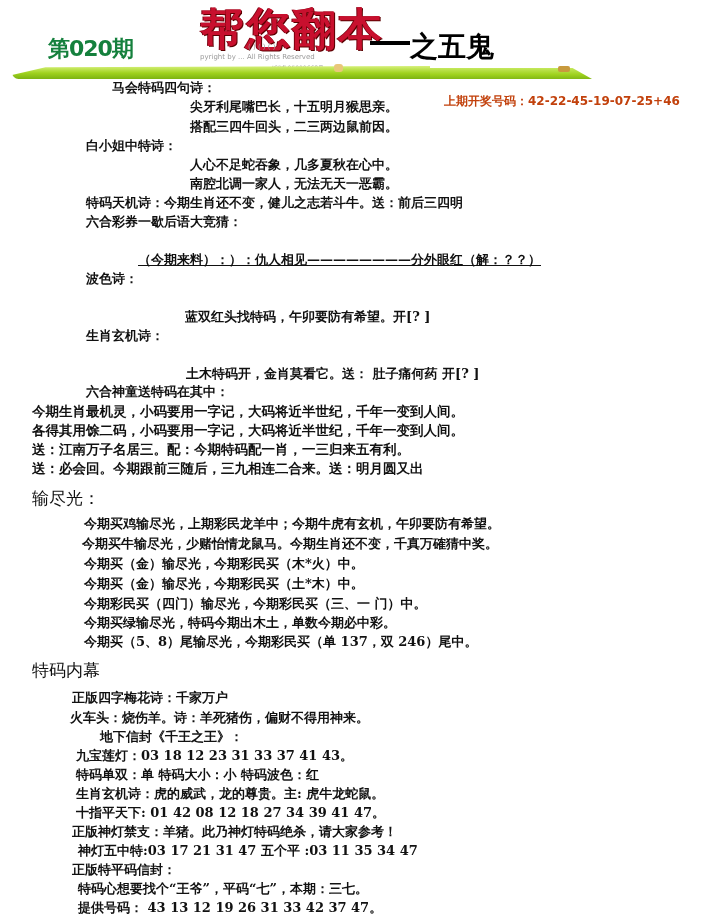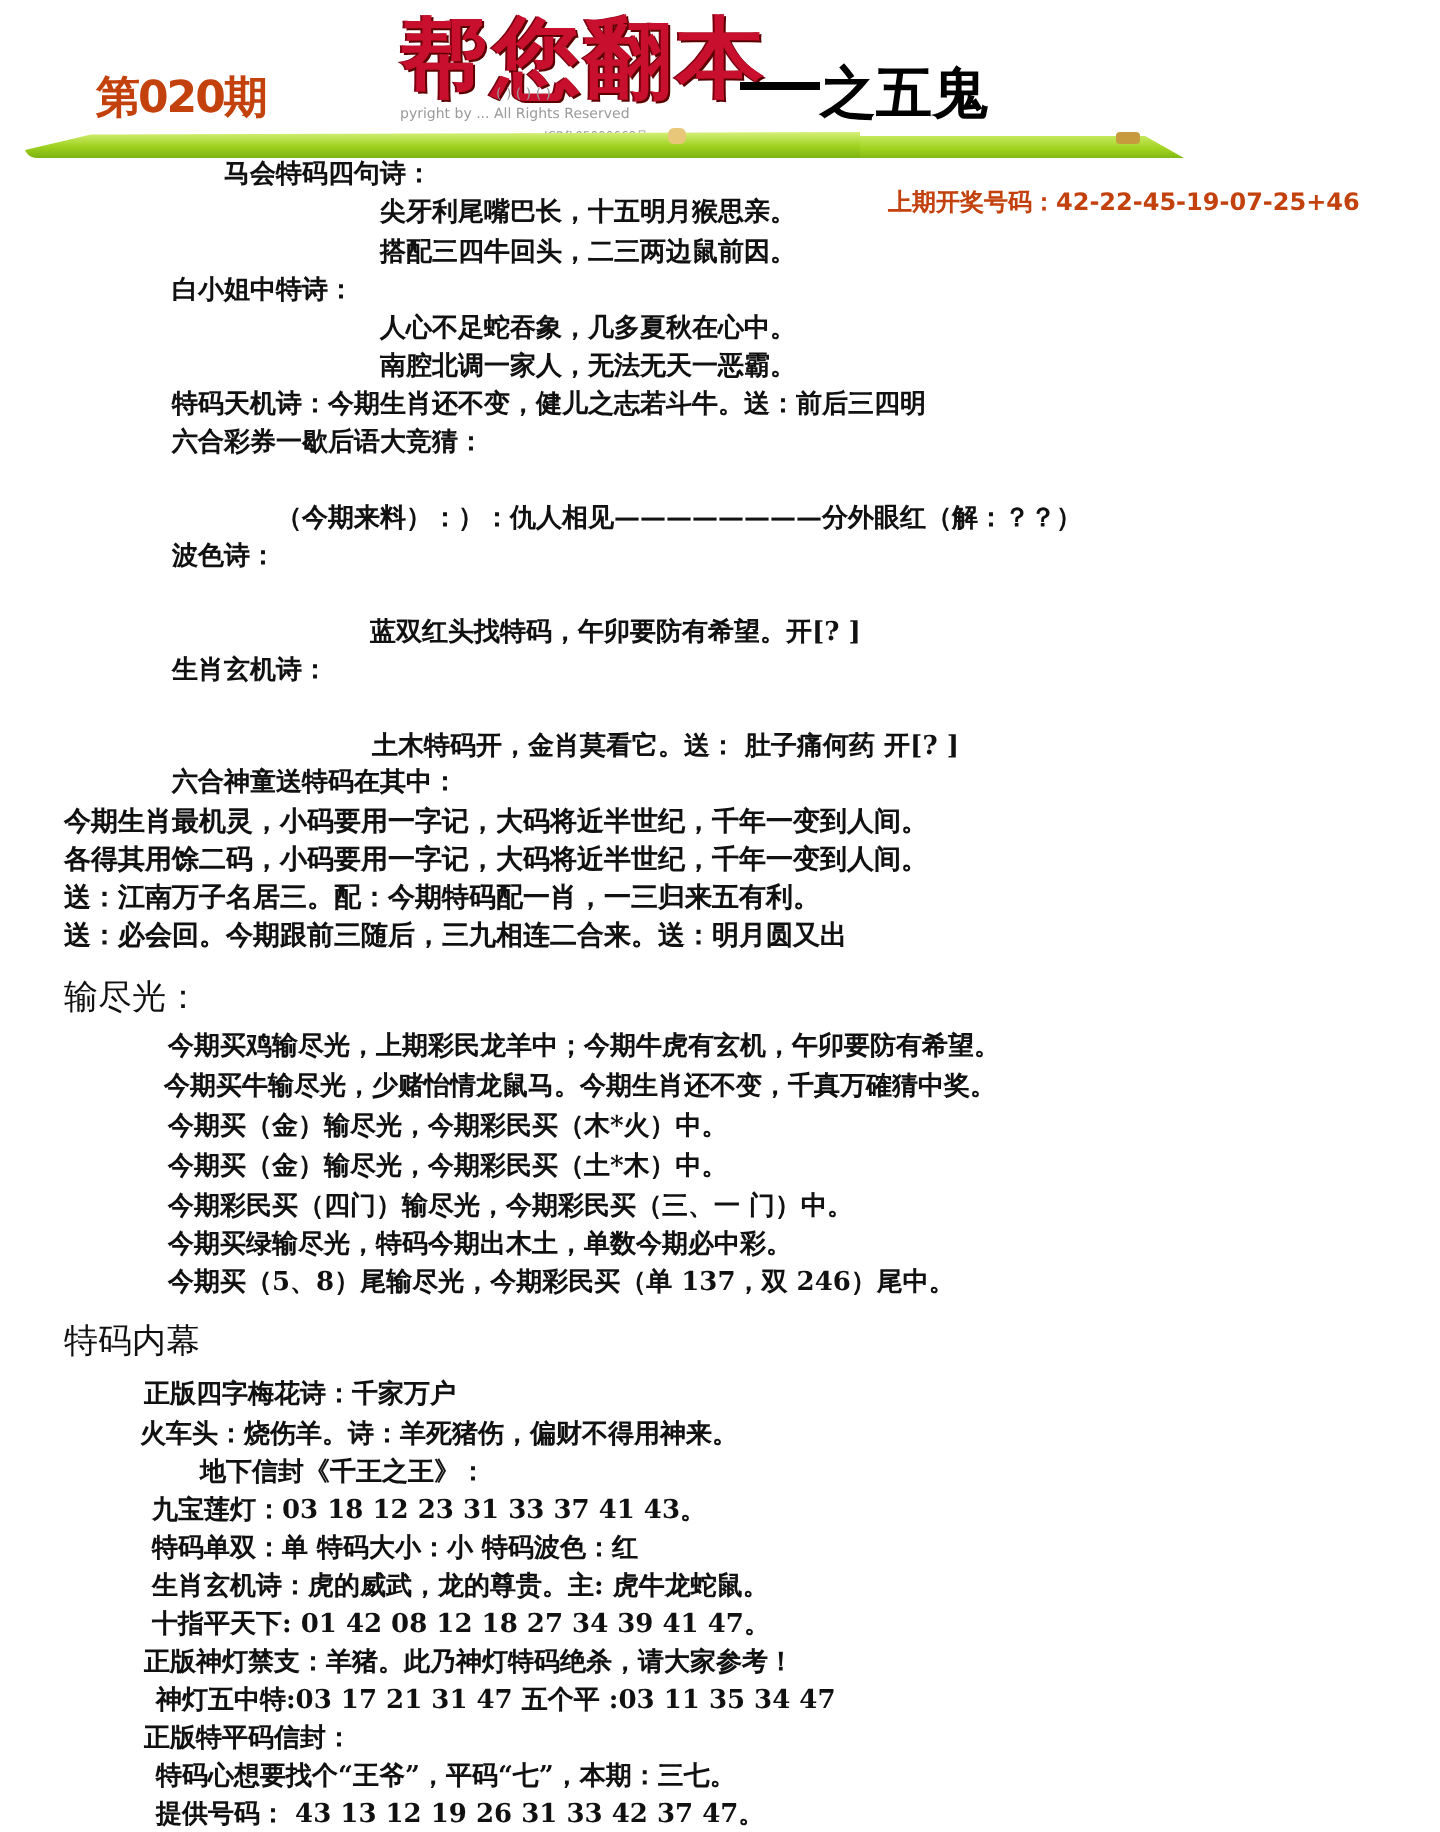--- a/index.html
+++ b/index.html
@@ -16,21 +16,21 @@
       color: #111111;
     }
     .abs { position: absolute; white-space: nowrap; }
 
     
     .issue-label {
       left: 48px; top: 34px;
       font-family: "DejaVu Sans", "Liberation Sans", sans-serif;
       font-weight: bold;
       font-size: 22px;
-      color: #c2410c;
+      color: #15803d;
       letter-spacing: -1px;
     }
     .main-title {
       left: 200px; top: 0px;
       font-family: Liberation Serif, serif;
       font-size: 44px;
       font-weight: bold;
       color: #c8102e;
       letter-spacing: 2px;
       text-shadow: 1px 1px 0 #5a0000, -1px 0 0 #7a0010;
@@ -116,21 +116,21 @@
 <div class="abs t" style="left:112px; top:80px;">马会特码四句诗：</div>
 <div class="abs t" style="left:190px; top:99px;">尖牙利尾嘴巴长，十五明月猴思亲。</div>
 <div class="abs t" style="left:190px; top:119px;">搭配三四牛回头，二三两边鼠前因。</div>
 
 <div class="abs t" style="left:86px; top:138px;">白小姐中特诗：</div>
 <div class="abs t" style="left:190px; top:157px;">人心不足蛇吞象，几多夏秋在心中。</div>
 <div class="abs t" style="left:190px; top:176px;">南腔北调一家人，无法无天一恶霸。</div>
 
 <div class="abs t" style="left:86px; top:195px;">特码天机诗：今期生肖还不变，健儿之志若斗牛。送：前后三四明</div>
 <div class="abs t" style="left:86px; top:214px;">六合彩券一歇后语大竞猜：</div>
-<div class="abs t" style="left:138px; top:252px;">（今期来料）：）：仇人相见————————分外眼红（解：？？）</div>
+<div class="abs t" style="left:138px; top:252px;text-decoration:underline;">（今期来料）：）：仇人相见————————分外眼红（解：？？）</div>
 
 <div class="abs t" style="left:86px; top:271px;">波色诗：</div>
 <div class="abs t" style="left:185px; top:309px;">蓝双红头找特码，午卯要防有希望。开[? ]</div>
 
 <div class="abs t" style="left:86px; top:328px;">生肖玄机诗：</div>
 <div class="abs t" style="left:186px; top:366px;">土木特码开，金肖莫看它。送：  肚子痛何药     开[? ]</div>
 
 <div class="abs t" style="left:86px; top:384px;">六合神童送特码在其中：</div>
 <div class="abs t" style="left:32px; top:403px; font-size:13.5px;">今期生肖最机灵，小码要用一字记，大码将近半世纪，千年一变到人间。</div>
 <div class="abs t" style="left:32px; top:422px; font-size:13.5px;">各得其用馀二码，小码要用一字记，大码将近半世纪，千年一变到人间。</div>

